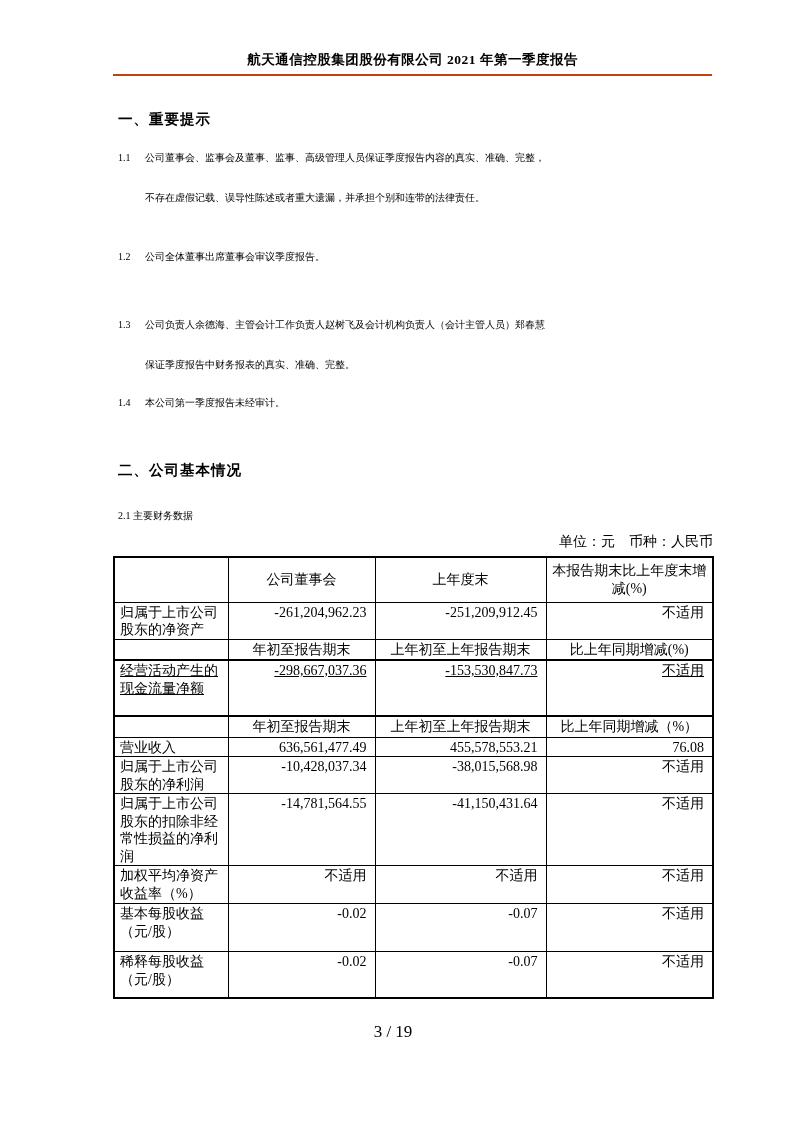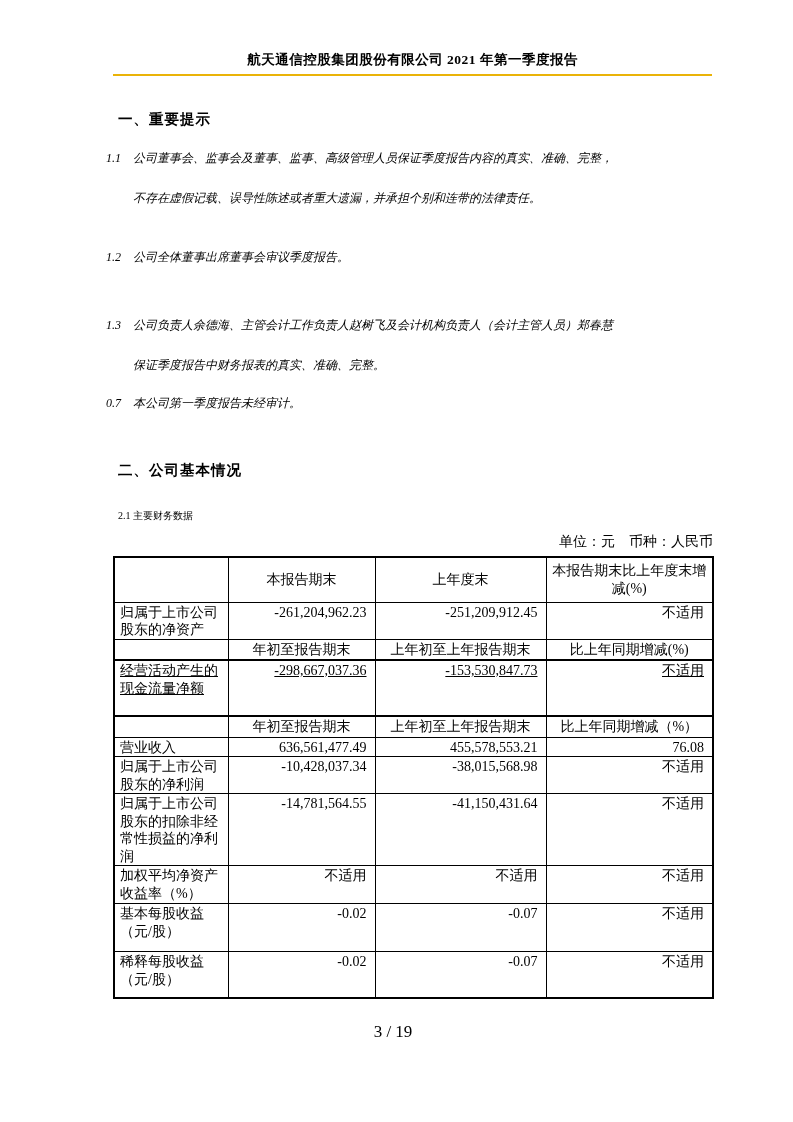--- a/index.html
+++ b/index.html
@@ -3,29 +3,29 @@
 <meta charset="utf-8">
 <style>
   html,body { margin:0; padding:0; background:#ffffff; }
   .page {
     position:relative; width:793px; height:1122px; background:#ffffff;
     color:#000; font-family:"Liberation Serif","DejaVu Serif",serif;
     overflow:hidden;
   }
   .doc-header {
     position:absolute; left:113px; top:52px; width:599px;
-    text-align:center; border-bottom:2px solid #eab308; padding-bottom:6px;
+    text-align:center; border-bottom:2px solid #c2410c; padding-bottom:6px;
   }
   .doc-title { font-weight:bold; font-size:13.5px; line-height:16px; letter-spacing:0.5px; }
 
   .h1 { position:absolute; left:118px; font-size:14.5px; font-weight:bold; line-height:17px; letter-spacing:1px; }
   .h2 { position:absolute; left:118px; font-size:10px; line-height:17px; }
   .unit-note { position:absolute; left:114px; width:599px; text-align:right; font-size:14px; line-height:17px; }
 
-  .para { position:absolute; left:106px; width:596px; font-size:12px; line-height:40px;font-style:italic; }
+  .para { position:absolute; left:118px; width:596px; font-size:10px; line-height:40px; }
   .pnum { position:absolute; left:0; top:0; }
   .ptext { display:block; margin-left:27px; white-space:pre-line; }
 
   table.fin-table {
     position:absolute; left:113px; top:556px; width:599px;
     border-collapse:collapse; table-layout:fixed;
     border:2px solid #000; font-size:14px;
   }
   .fin-table td {
     border:1px solid #000; vertical-align:top;
@@ -63,39 +63,39 @@
     <span class="ptext">公司全体董事出席董事会审议季度报告。</span>
   </div>
 
   <div class="para" style="top:305px">
     <span class="pnum">1.3</span>
     <span class="ptext">公司负责人余德海、主管会计工作负责人赵树飞及会计机构负责人（会计主管人员）郑春慧
 保证季度报告中财务报表的真实、准确、完整。</span>
   </div>
 
   <div class="para" style="top:383px">
-    <span class="pnum">0.7</span>
+    <span class="pnum">1.4</span>
     <span class="ptext">本公司第一季度报告未经审计。</span>
   </div>
 
   <div class="h1" style="top:462px">二、公司基本情况</div>
   <div class="h2" style="top:507px">2.1 主要财务数据</div>
   <div class="unit-note" style="top:533px">单位：元　币种：人民币</div>
 
   <table class="fin-table">
     <colgroup>
       <col style="width:114px">
         <col style="width:147px">
         <col style="width:171px">
         <col style="width:167px">
     </colgroup>
     <tbody>
       <tr class="hdr h45">
         <td></td>
-        <td>本报告期末</td>
+        <td>公司董事会</td>
         <td>上年度末</td>
         <td>本报告期末比上年度末增
 减(%)</td>
       </tr>
       <tr class="h35">
         <td>归属于上市公司
 股东的净资产</td>
         <td class="numc">-261,204,962.23</td>
         <td class="numc">-251,209,912.45</td>
         <td class="numc">不适用</td>

